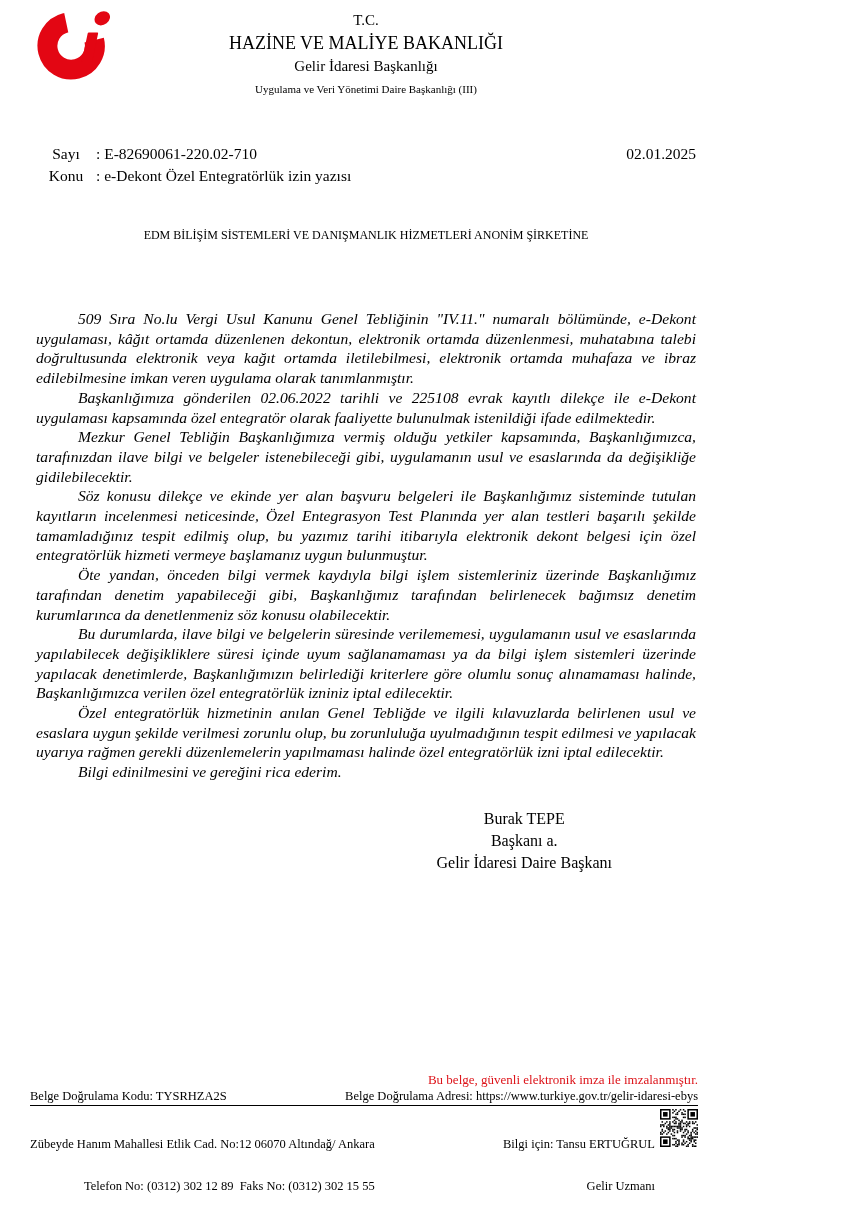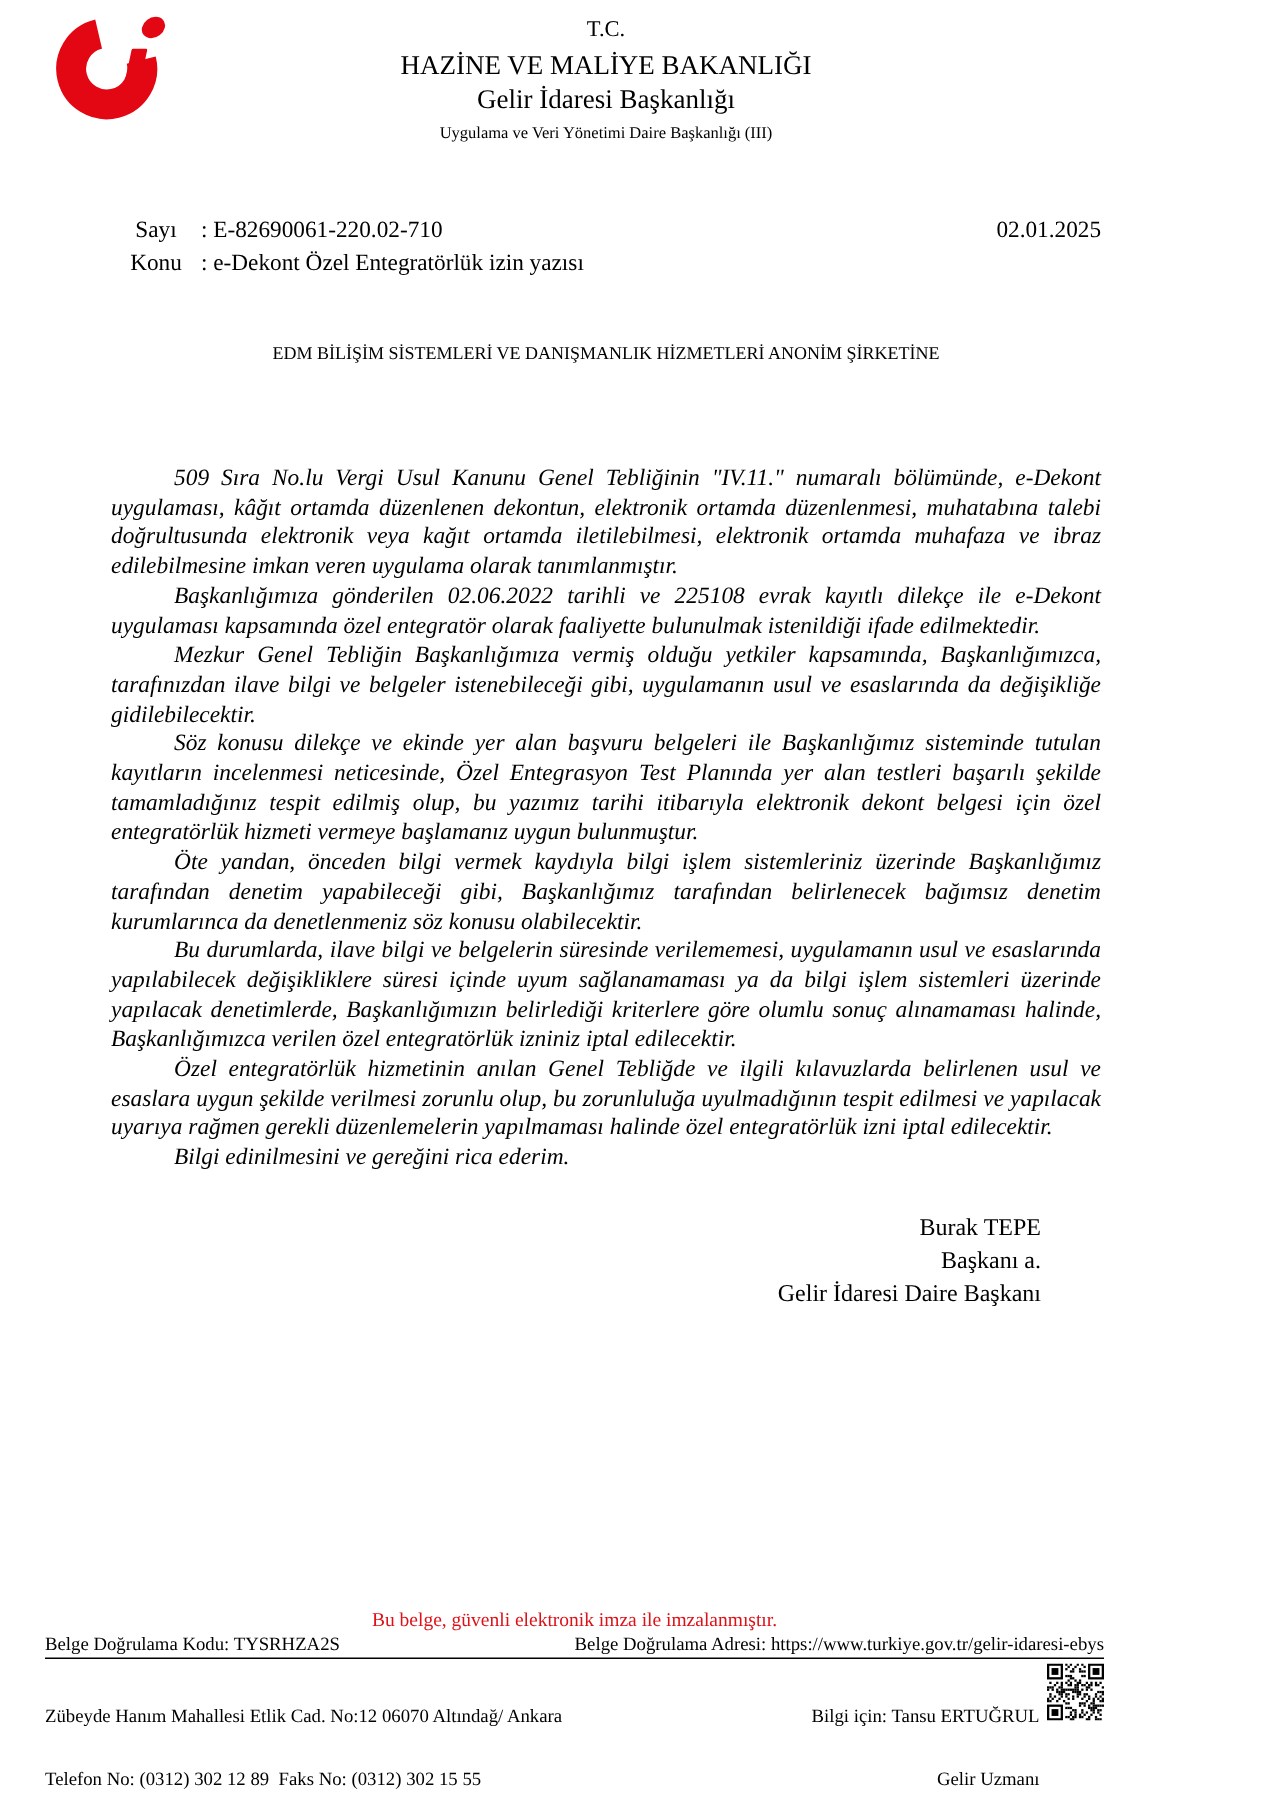--- a/index.html
+++ b/index.html
@@ -1,51 +1,50 @@
 <!DOCTYPE html>
 <html lang="tr" style="--logo-red: #E30613; --notice-red: #DD1218;"><head>
 <meta charset="utf-8">
 <style>
   html,body { margin:0; padding:0; background:#ffffff; }
   .page {
     position:relative; width:732px; height:1206px; background:#ffffff;
     font-family:"Liberation Serif","DejaVu Serif",serif; color:#000;
     overflow:hidden;
-    padding-left:38px;
   }
 
   
   .gib-logo { position:absolute; left:37px; top:3px; width:74px; height:80px; color:var(--logo-red,#E30613); }
   .header-center { padding-top:10px; text-align:center; }
   .h-tc       { font-size:15px;   line-height:21px; }
   .h-ministry { font-size:18px;   line-height:24px; }
-  .h-admin    { font-size:18px; line-height:23px; }
+  .h-admin    { font-size:15px; line-height:23px; }
   .h-dept     { font-size:11px; line-height:23px;text-align:center; }
 
   
   .meta { margin:42px 36px 0 36px; font-size:15.5px; line-height:22px; }
   .meta-row { display:flex; }
   .meta-label { width:60px; flex:0 0 auto;text-align:center; }
   .meta-date { margin-left:auto; }
 
   
   .recipient { margin-top:38px; text-align:center; font-size:12px; line-height:20px; }
 
   
   .body { margin:64px 36px 0 36px; font-size:15.6px; line-height:19.7px; text-align:justify; }
   .body p { margin:0; text-indent:42px;font-style:italic; }
 
   
-  .signature { margin:26px 76px 0 auto; width:max-content; text-align:right;
+  .signature { margin:26px 120px 0 auto; width:max-content; text-align:center;
                font-size:16px; line-height:22px; }
 
   
   .footer { position:absolute; left:30px; right:34px; top:1073px;
             font-size:12.5px; line-height:14.2px; }
-  .footer div { white-space:pre-wrap; }
+  .footer div { white-space:pre-wrap;text-align:right; }
   .esign-notice { text-align:center; color:var(--notice-red,#DD1218); font-size:13px; margin-bottom:2px; }
   .verify-row { display:flex; justify-content:space-between; padding-bottom:2px;
                 border-bottom:1.5px solid #000; }
   .footer-cols { display:flex; justify-content:space-between; padding-top:2px; }
   .f-right { display:flex; gap:5px; }
   .f-right .contact-lines { text-align:right; }
   .qr { width:38px; height:38px; margin-top:1px; flex:0 0 auto; }
   .qr rect { fill:#000; }
   .qr .w { fill:#fff; }
 

